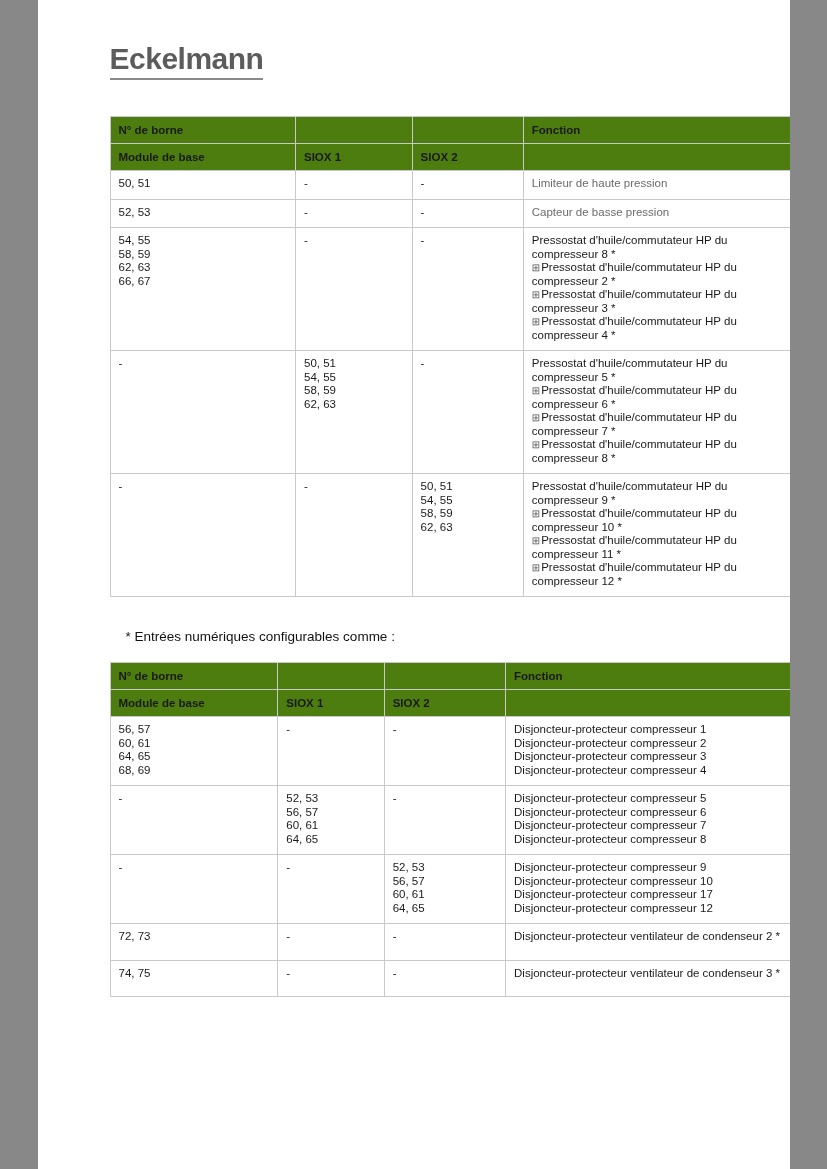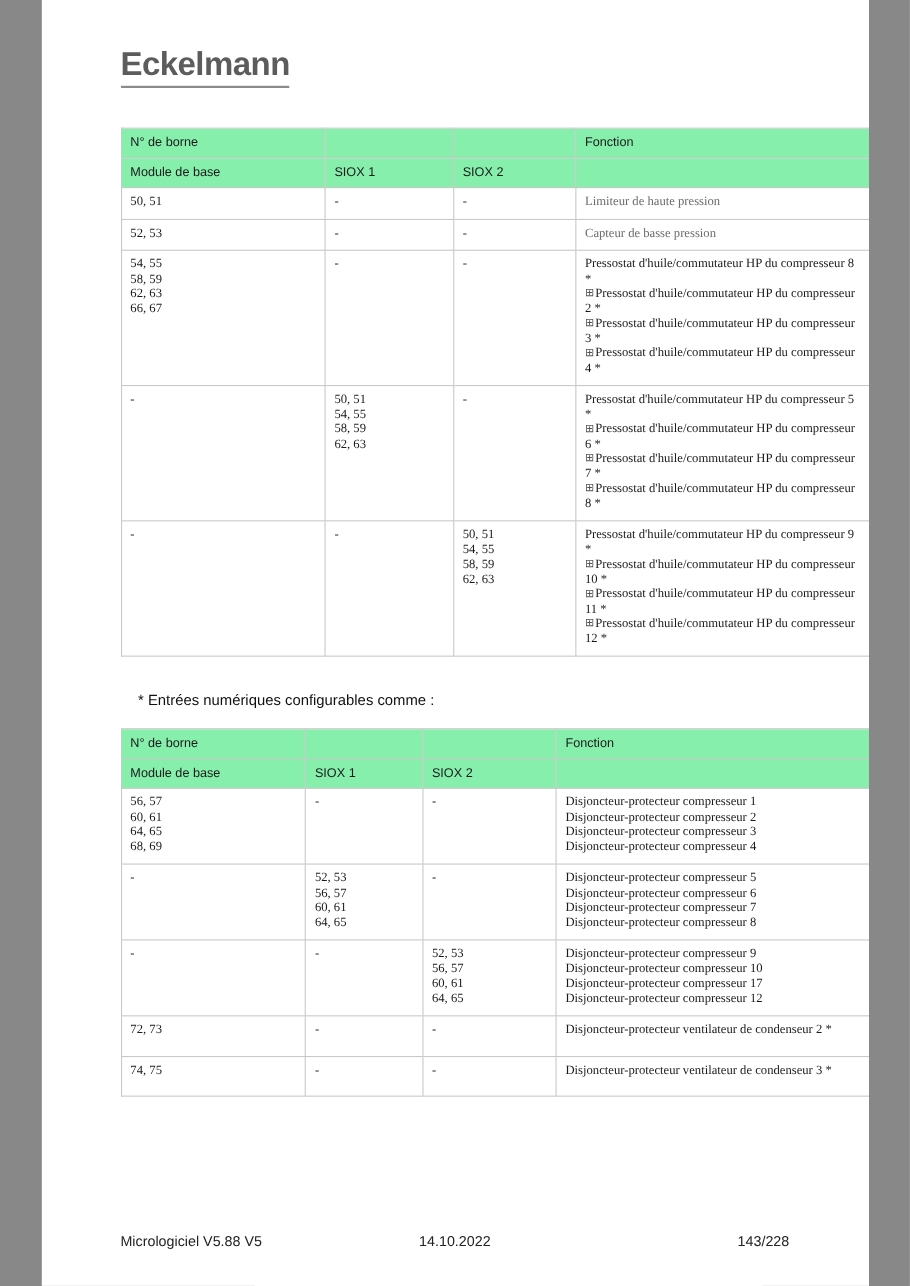--- a/index.html
+++ b/index.html
@@ -11,22 +11,22 @@
   .content{position:absolute;left:72px;top:0;width:683px;}
   
   .logo{margin-top:42px;}
   .logo-text{
     display:inline-block;font-size:30px;font-weight:bold;color:#5c5c5c;
     letter-spacing:-0.5px;border-bottom:2px solid #8a8a8a;padding-bottom:3px;line-height:1.1;
   }
   
   table.t{border-collapse:collapse;width:100%;font-size:11.5px;table-layout:fixed;}
   table.t th,table.t td{border:1px solid #c9c9c9;text-align:left;vertical-align:top;box-sizing:border-box;}
-  table.t th{background:#86efac;font-weight:normal;padding:7px 8px;font-size:11.5px;}
-  table.t td{padding:6px 8px 8px 8px;font-family:Liberation Serif, serif;}
+  table.t th{background:#4d7c0f;font-weight:bold;padding:7px 8px;font-size:11.5px;}
+  table.t td{padding:6px 8px 8px 8px;}
   table.t1{margin-top:36px;}
   table.t2{margin-top:18px;}
   .t1 col.c1{width:27.2%;} .t1 col.c2{width:17.1%;} .t1 col.c3{width:16.3%;} .t1 col.c4{width:39.4%;}
   .t2 col.c1{width:24.6%;} .t2 col.c2{width:15.6%;} .t2 col.c3{width:17.8%;} .t2 col.c4{width:42.0%;}
   .cell-line{line-height:13.5px;}
   td.muted{color:#6b6b6b;}
   td.right{text-align:right;}
   tr.tall td{padding-bottom:16px;}
   .marker{
     display:inline-block;font-size:10px;color:#555;margin-right:1px;
@@ -282,18 +282,13 @@
             </td>
             <td>
               <div class="cell-line">Disjoncteur-protecteur ventilateur de condenseur 3 *</div>
             </td>
           </tr>
         </tbody>
     </table>
 
   </div>
 
-  <div class="footer">
-    <span class="f-left">Micrologiciel V5.88 V5</span>
-    <span class="f-center">14.10.2022</span>
-    <span class="f-right">143/228</span>
-  </div>
 </div>
 
 </body></html>

